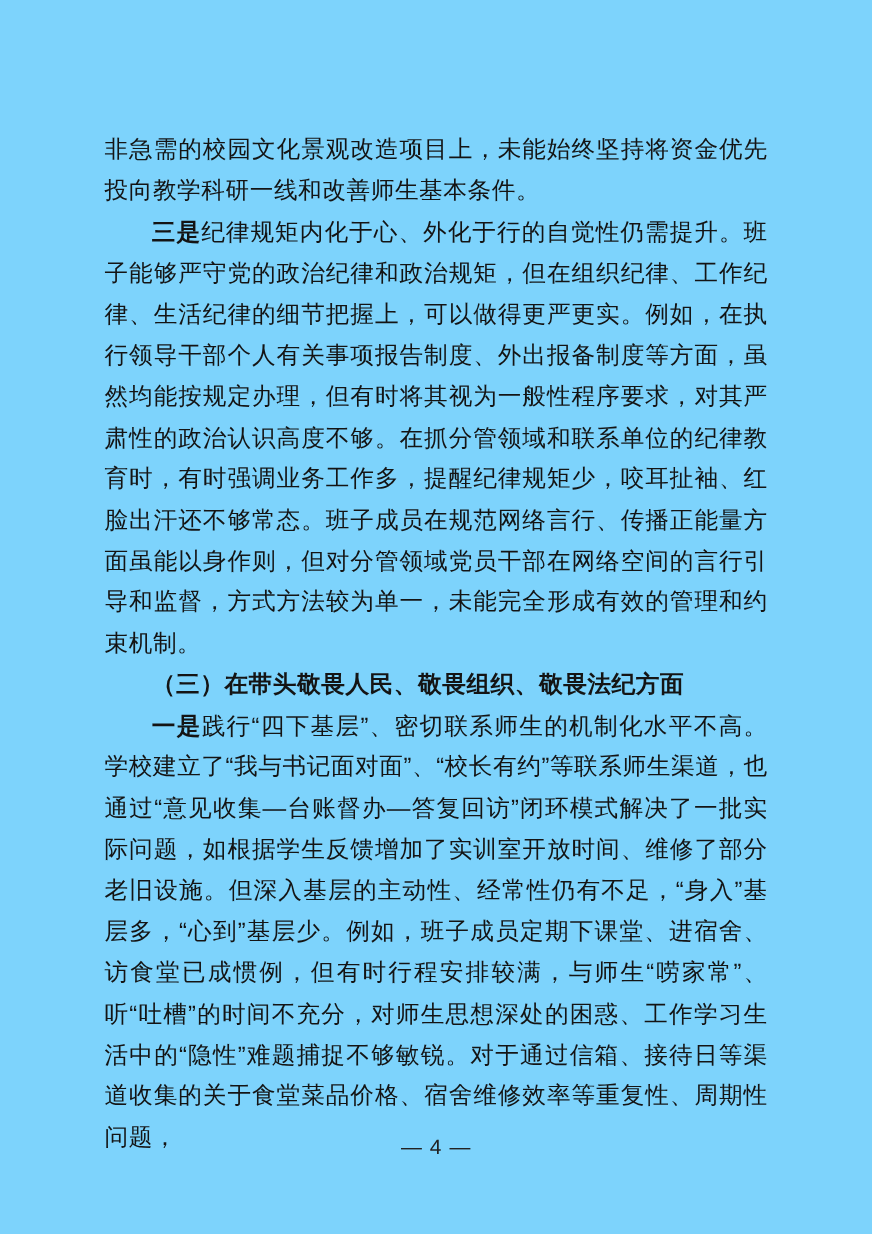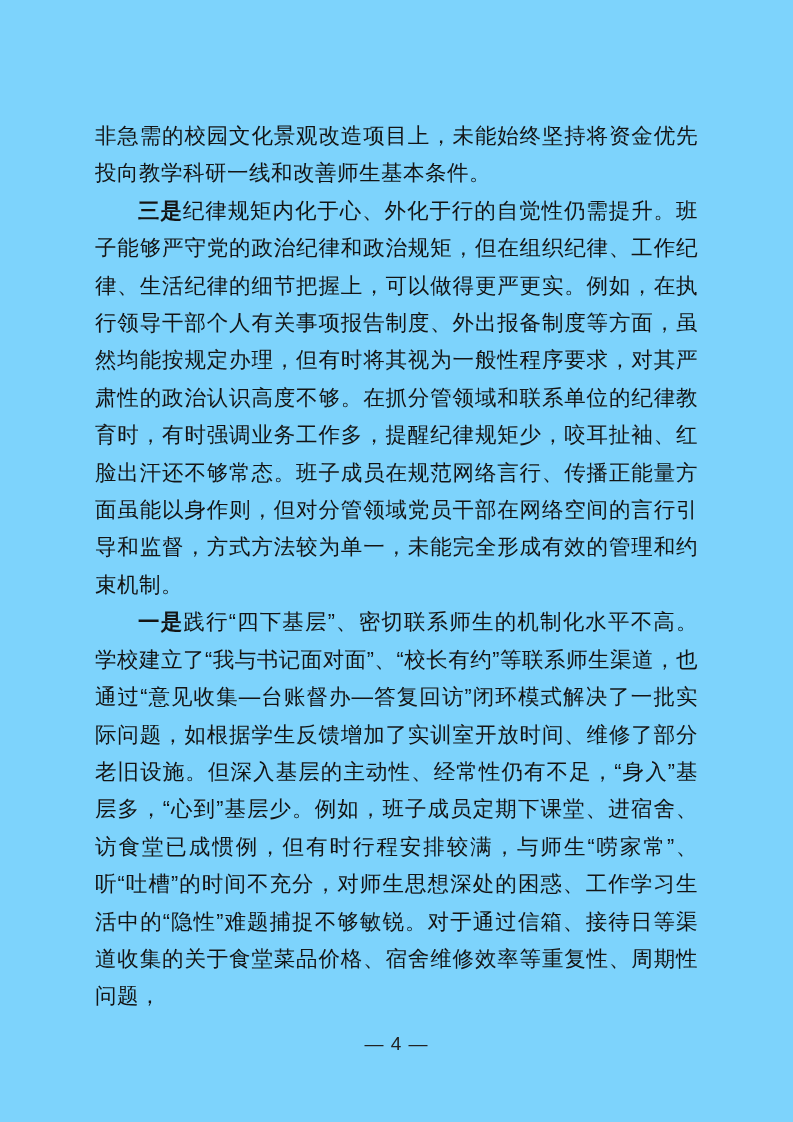--- a/index.html
+++ b/index.html
@@ -54,16 +54,17 @@
     letter-spacing: 1px;
   }
 </style>
 </head>
 <body>
 
 <div class="page">
   <div class="text-block">
       <p class="continuation">非急需的校园文化景观改造项目上，未能始终坚持将资金优先投向教学科研一线和改善师生基本条件。</p>
       <p class="body"><span class="lead">三是</span>纪律规矩内化于心、外化于行的自觉性仍需提升。班子能够严守党的政治纪律和政治规矩，但在组织纪律、工作纪律、生活纪律的细节把握上，可以做得更严更实。例如，在执行领导干部个人有关事项报告制度、外出报备制度等方面，虽然均能按规定办理，但有时将其视为一般性程序要求，对其严肃性的政治认识高度不够。在抓分管领域和联系单位的纪律教育时，有时强调业务工作多，提醒纪律规矩少，咬耳扯袖、红脸出汗还不够常态。班子成员在规范网络言行、传播正能量方面虽能以身作则，但对分管领域党员干部在网络空间的言行引导和监督，方式方法较为单一，未能完全形成有效的管理和约束机制。</p>
+      <p class="heading">（三）在带头敬畏人民、敬畏组织、敬畏法纪方面</p>
       <p class="body"><span class="lead">一是</span>践行“四下基层”、密切联系师生的机制化水平不高。学校建立了“我与书记面对面”、“校长有约”等联系师生渠道，也通过“意见收集—台账督办—答复回访”闭环模式解决了一批实际问题，如根据学生反馈增加了实训室开放时间、维修了部分老旧设施。但深入基层的主动性、经常性仍有不足，“身入”基层多，“心到”基层少。例如，班子成员定期下课堂、进宿舍、访食堂已成惯例，但有时行程安排较满，与师生“唠家常”、听“吐槽”的时间不充分，对师生思想深处的困惑、工作学习生活中的“隐性”难题捕捉不够敏锐。对于通过信箱、接待日等渠道收集的关于食堂菜品价格、宿舍维修效率等重复性、周期性问题，</p>
     </div>
   <div class="footer">— 4 —</div>
 </div>
 
 </body></html>

